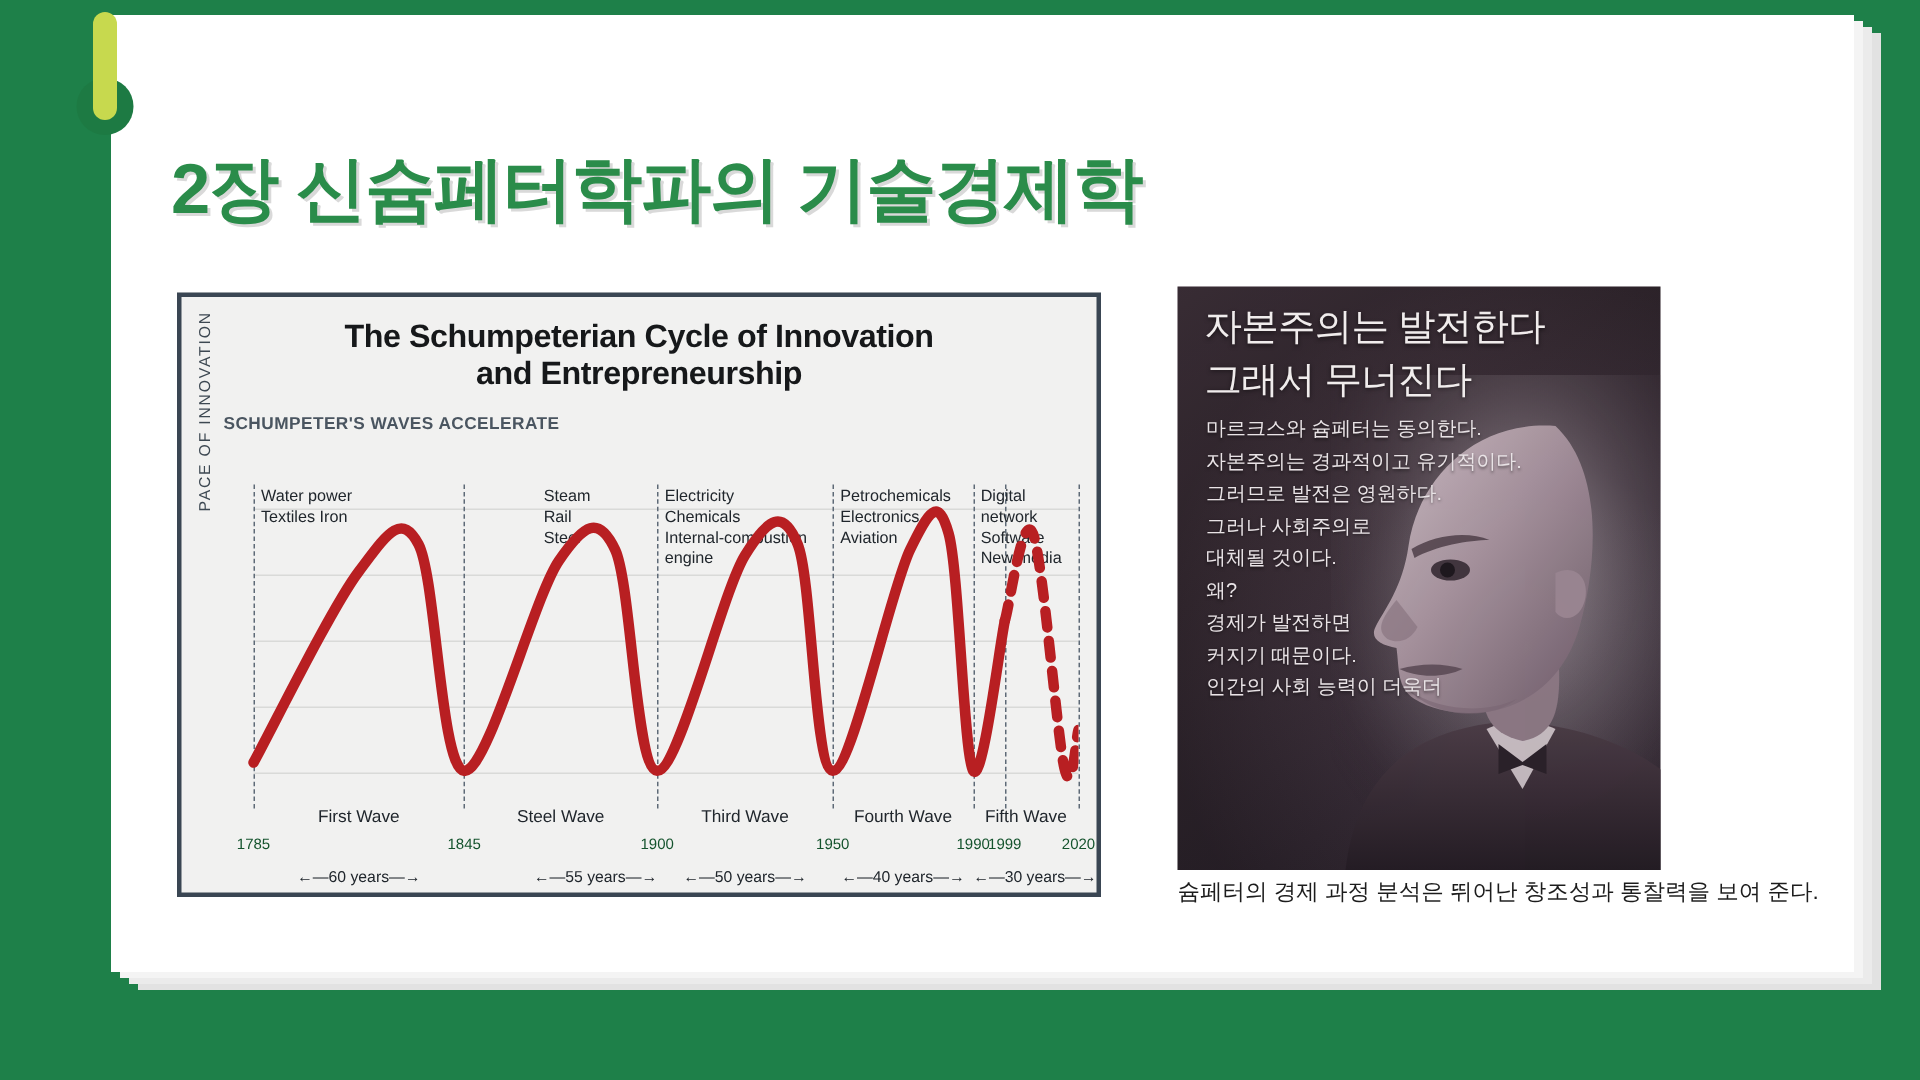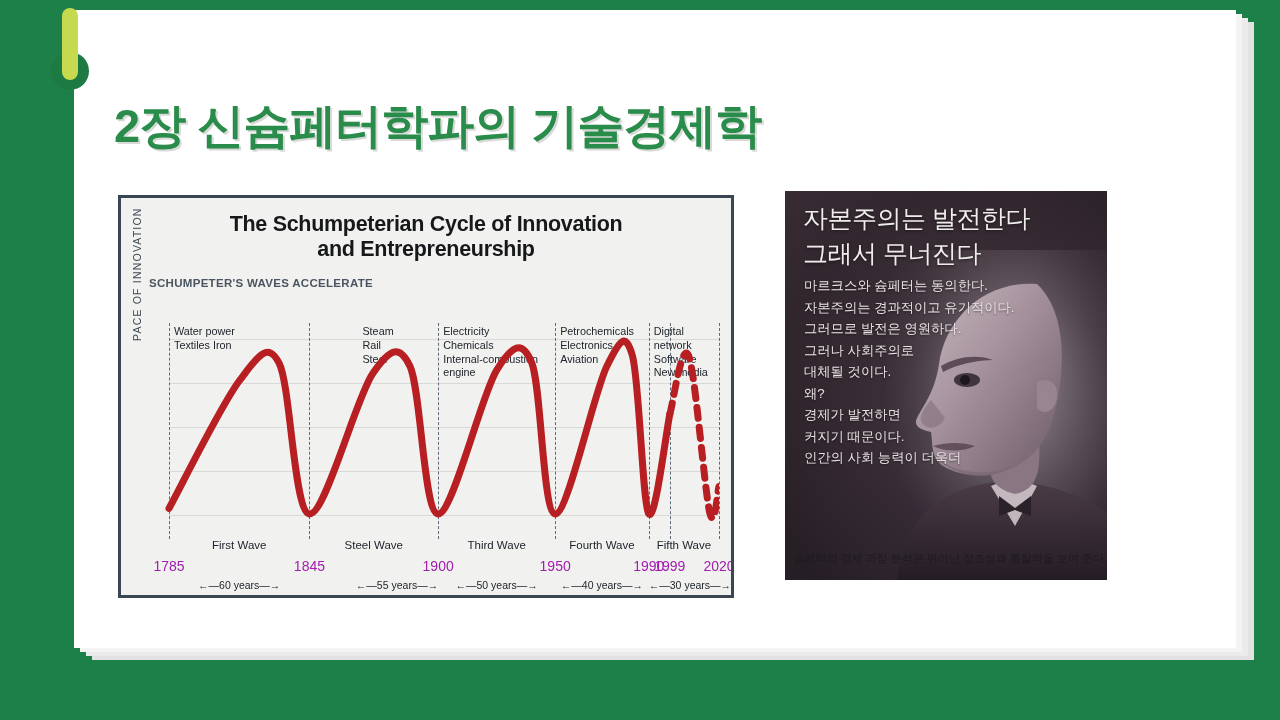--- a/index.html
+++ b/index.html
@@ -83,21 +83,21 @@
   .wave-svg { position:absolute; left:0; top:0; width:572px; height:216px; }
 
   
   .axis-area {
     position:absolute; left:26px; top:341px; width:572px; height:58px;
   }
   .wave-name {
     position:absolute; top:0px; font-size:11.5px; color:#20262c; white-space:nowrap;
   }
   .year-tick {
-    position:absolute; top:19px; font-size:14px; color:#a21caf; white-space:nowrap;
+    position:absolute; top:19px; font-size:10px; color:#14532d; white-space:nowrap;
   }
   .span-row { position:absolute; top:40px; left:0; width:100%; height:16px; }
   .span-label {
     position:absolute; top:0; font-size:10.5px; color:#20262c; white-space:nowrap;
   }
 
   
   .book-panel {
     position:absolute; left:785px; top:191px; width:322px; height:389px;
     z-index:12;
@@ -116,22 +116,22 @@
     letter-spacing:-0.5px;
   }
   .book-body {
     position:absolute; left:19px; top:84px; z-index:3;
     color:#e9e3e6; font-size:13.3px; line-height:1.62;
     text-shadow:0 1px 2px rgba(0,0,0,0.5);
   }
   
   .portrait { position:absolute; right:-10px; bottom:0; width:230px; height:330px; z-index:2; opacity:0.97;}
   .book-caption {
-    position:absolute; left:785px; top:551px; width:322px;
-    text-align:right; font-size:11px; color:#1c1c1c; z-index:13;
+    position:absolute; left:785px; top:585px; width:322px;
+    text-align:right; font-size:15px; color:#1c1c1c; z-index:13;
     white-space:nowrap;
   }
 </style>
 </head>
 <body>
 
 <div class="sheet sheet-back3"></div>
 <div class="sheet sheet-back2"></div>
 <div class="sheet sheet-back1"></div>
 <div class="sheet sheet-main"></div>

